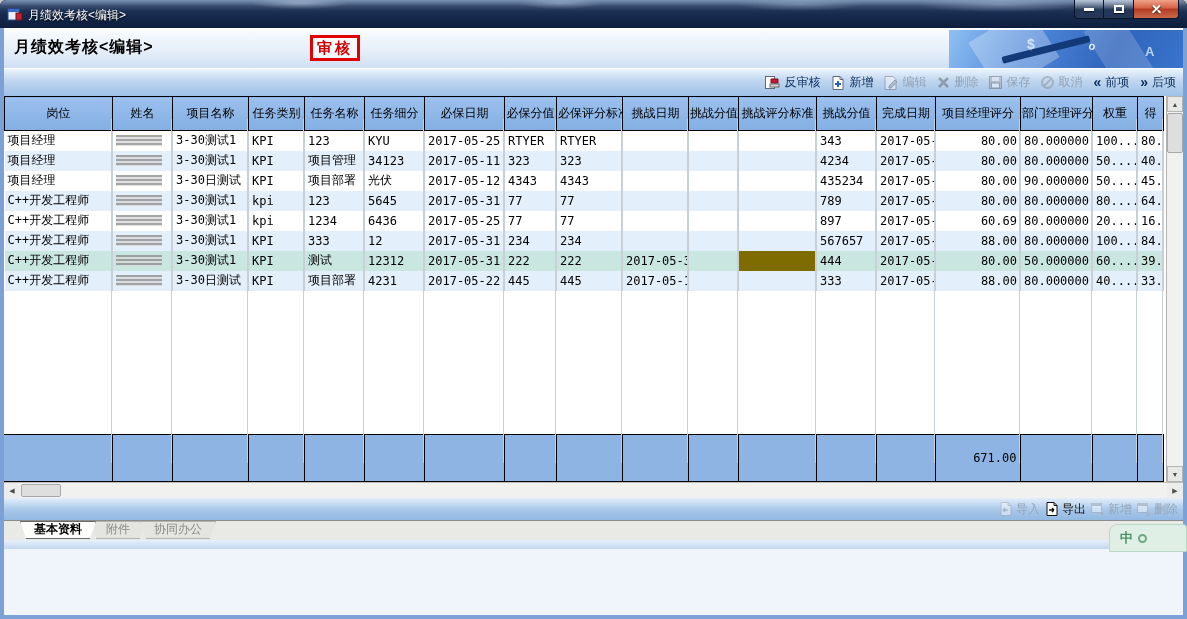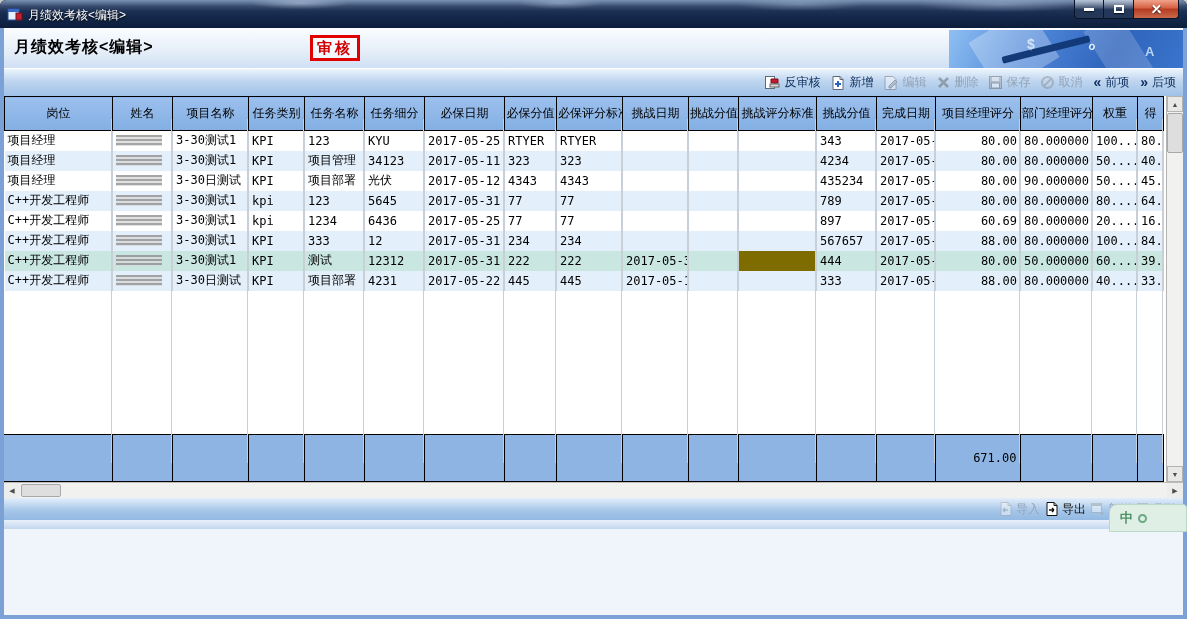--- a/index.html
+++ b/index.html
@@ -541,20 +541,25 @@
             <svg width="14" height="13" viewBox="0 0 14 13">
               <rect x="0.5" y="0.5" width="10" height="9" fill="#fff" stroke="currentColor"></rect>
               <rect x="0.5" y="0.5" width="10" height="2.5" fill="currentColor"></rect>
               <path d="M9.5 9.5l3.5 3.5M13 9.5L9.5 13" stroke="currentColor" stroke-width="1.5"></path>
             </svg>
           </span>
           <span>删除</span>
         </div>
       </div>
 
+    <div class="tabbar" id="tabbar">
+        <div class="tab active">基本资料</div>
+        <div class="tab">附件</div>
+        <div class="tab">协同办公</div>
+      </div>
 
     <div class="bottom-frame">
       <div class="logo">
         <span>中</span>
         <span class="ring"></span>
       </div>
     </div>
 
   </div>
 </div>

